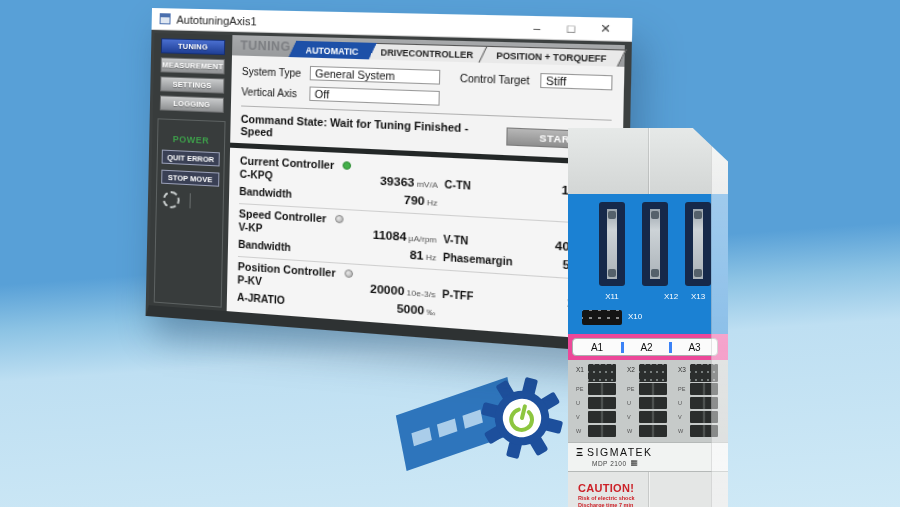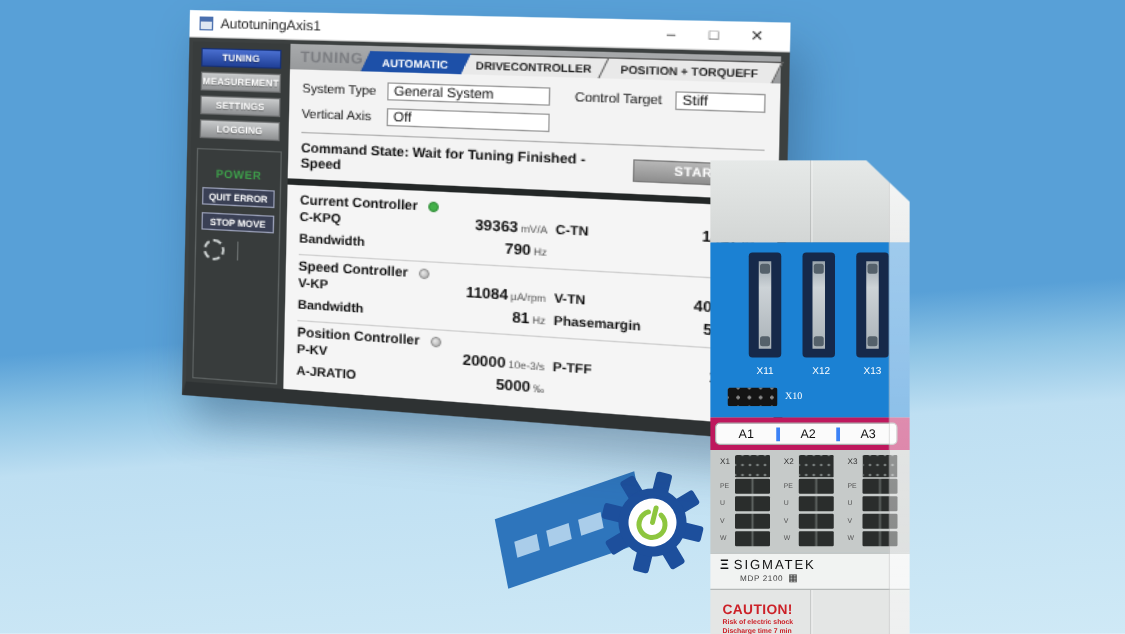--- a/index.html
+++ b/index.html
@@ -92,22 +92,22 @@
   .slots{position:absolute;top:8px;left:0;width:154px;height:84px;}
   .slot{position:absolute;top:0;width:26px;height:84px;background:#16294a;border-radius:3px;display:flex;align-items:center;justify-content:center;}
   .slot-metal{width:10px;height:70px;background:linear-gradient(#9aa4ac,#cdd3d7 30%,#aab2b8);position:relative;}
   .slot-metal::before,.slot-metal::after{content:"";position:absolute;left:1px;width:8px;height:8px;background:#55616b;border-radius:2px;}
   .slot-metal::before{top:2px;} .slot-metal::after{bottom:2px;}
   .s1{left:31px;} .s2{left:74px;} .s3{left:117px;}
   .slot-labels{position:absolute;top:98px;left:0;width:154px;}
   .slot-label{position:absolute;width:26px;text-align:center;font-size:8px;color:#fff;}
   .x10-block{position:absolute;top:116px;left:14px;width:40px;height:15px;background:#141414;border-radius:2px;
     background-image:radial-gradient(circle,#8a8a8a 1.2px,transparent 1.5px);background-size:9px 8px;background-position:4px 4px;}
-  .x10-label{position:absolute;top:118px;left:60px;font-size:8px;color:#fff;font-family:Liberation Serif, serif;}
-  .sec-astrip{height:26px;background:#be185d;display:flex;align-items:center;}
+  .x10-label{position:absolute;top:118px;left:60px;font-size:8px;color:#fff;}
+  .sec-astrip{height:26px;background:#ec4899;display:flex;align-items:center;}
   .abar{margin-left:4px;width:146px;height:18px;background:#fbfbfb;border-radius:4px;border:1px solid #aaaead;
     display:grid;grid-template-columns:1fr 1fr 1fr;align-items:center;box-sizing:border-box;}
   .abar div{text-align:center;font-size:10px;color:#111;border-left:3px solid #3b82f6;}
   .abar div:first-child{border-left:none;}
   .sec-terms{height:82px;background:#c6cac9;display:flex;gap:9px;padding:4px 0 0 8px;box-sizing:border-box;}
   .tcol{width:42px;display:flex;flex-direction:column;}
   .thead{display:flex;align-items:flex-start;}
   .tid{width:12px;font-size:6.5px;color:#333;padding-top:2px;}
   .pinblock{width:28px;height:18px;background:#2b2e2d;border-radius:1px;
     background-image:radial-gradient(circle,#777d7c 1px,transparent 1.3px);background-size:6px 8px;background-position:3px 4px;}
@@ -322,21 +322,21 @@
         </div>
       <div class="slot s2">
           <div class="slot-metal"></div>
         </div>
       <div class="slot s3">
           <div class="slot-metal"></div>
         </div>
     </div>
     <div class="slot-labels">
       <div class="slot-label" style="left:31px;">X11</div>
-      <div class="slot-label" style="left:76px;">X12</div>
+      <div class="slot-label" style="left:90px;">X12</div>
       <div class="slot-label" style="left:117px;">X13</div>
     </div>
     <div class="x10-block"></div>
     <div class="x10-label">X10</div>
   </div>
   <div class="dev-sec sec-astrip">
     <div class="abar">
       <div>A1</div>
       <div>A2</div>
       <div>A3</div>

